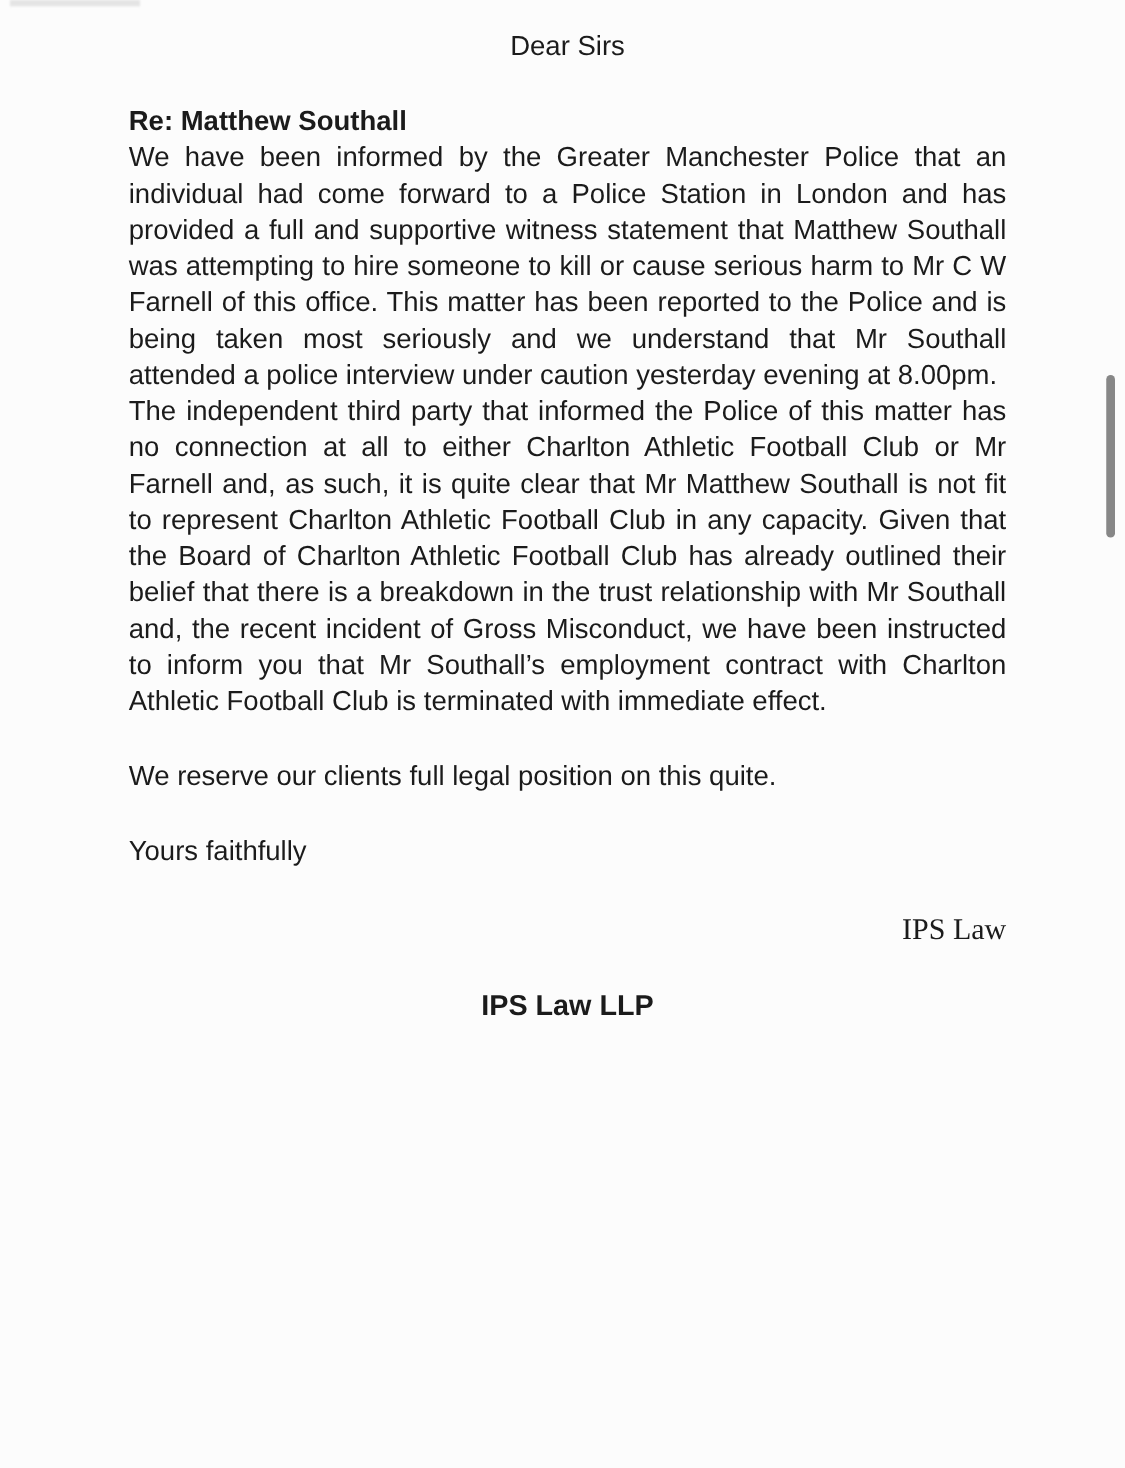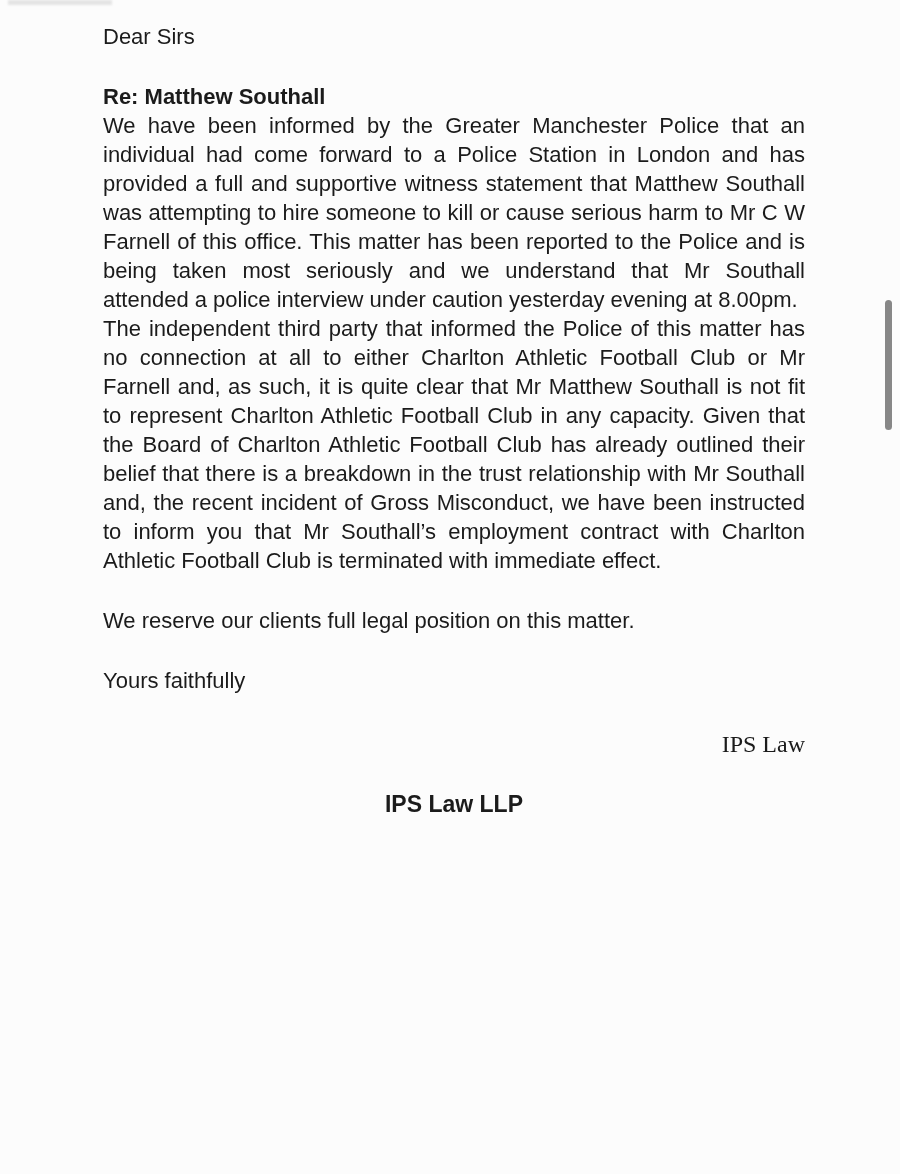--- a/index.html
+++ b/index.html
@@ -16,21 +16,21 @@
   }
   .letter {
     position: absolute;
     top: 22px;
     left: 103px;
     width: 702px;
     font-size: 22px;
     line-height: 29px;
   }
   .salutation {
-    text-align: left;
+    text-align: center;
   }
   .subject {
     margin-top: 31px;
     font-weight: bold;
   }
   .para {
     text-align: justify;
     text-justify: inter-word;
   }
   .closing {
@@ -78,21 +78,21 @@
 <div class="letter">
   <div class="salutation">Dear Sirs</div>
 
   <div class="subject">Re: Matthew Southall</div>
 
   <div class="para">We have been informed by the Greater Manchester Police that an individual had come forward to a Police Station in London and has provided a full and supportive witness statement that Matthew Southall was attempting to hire someone to kill or cause serious harm to Mr C W Farnell of this office.  This matter has been reported to the Police and is being taken most seriously and we understand that Mr Southall attended a police interview under caution yesterday evening at 8.00pm.</div>
 
 
   <div class="para">The independent third party that informed the Police of this matter has no connection at all to either Charlton Athletic Football Club or Mr Farnell and, as such, it is quite clear that Mr Matthew Southall is not fit to represent Charlton Athletic Football Club in any capacity. Given that the Board of Charlton Athletic Football Club has already outlined their belief that there is a breakdown in the trust relationship with Mr Southall and, the recent incident of Gross Misconduct, we have been instructed to inform you that Mr Southall’s employment contract with Charlton Athletic Football Club is terminated with immediate effect.</div>
 
-  <div class="closing">We reserve our clients full legal position on this matter.</div>
+  <div class="closing">We reserve our clients full legal position on this quite.</div>
 
   <div class="valediction">Yours faithfully</div>
 
   <div class="signature">IPS Law</div>
 
   <div class="firm">IPS Law LLP</div>
 </div>
 
 <div class="top-artifact"></div>
 

